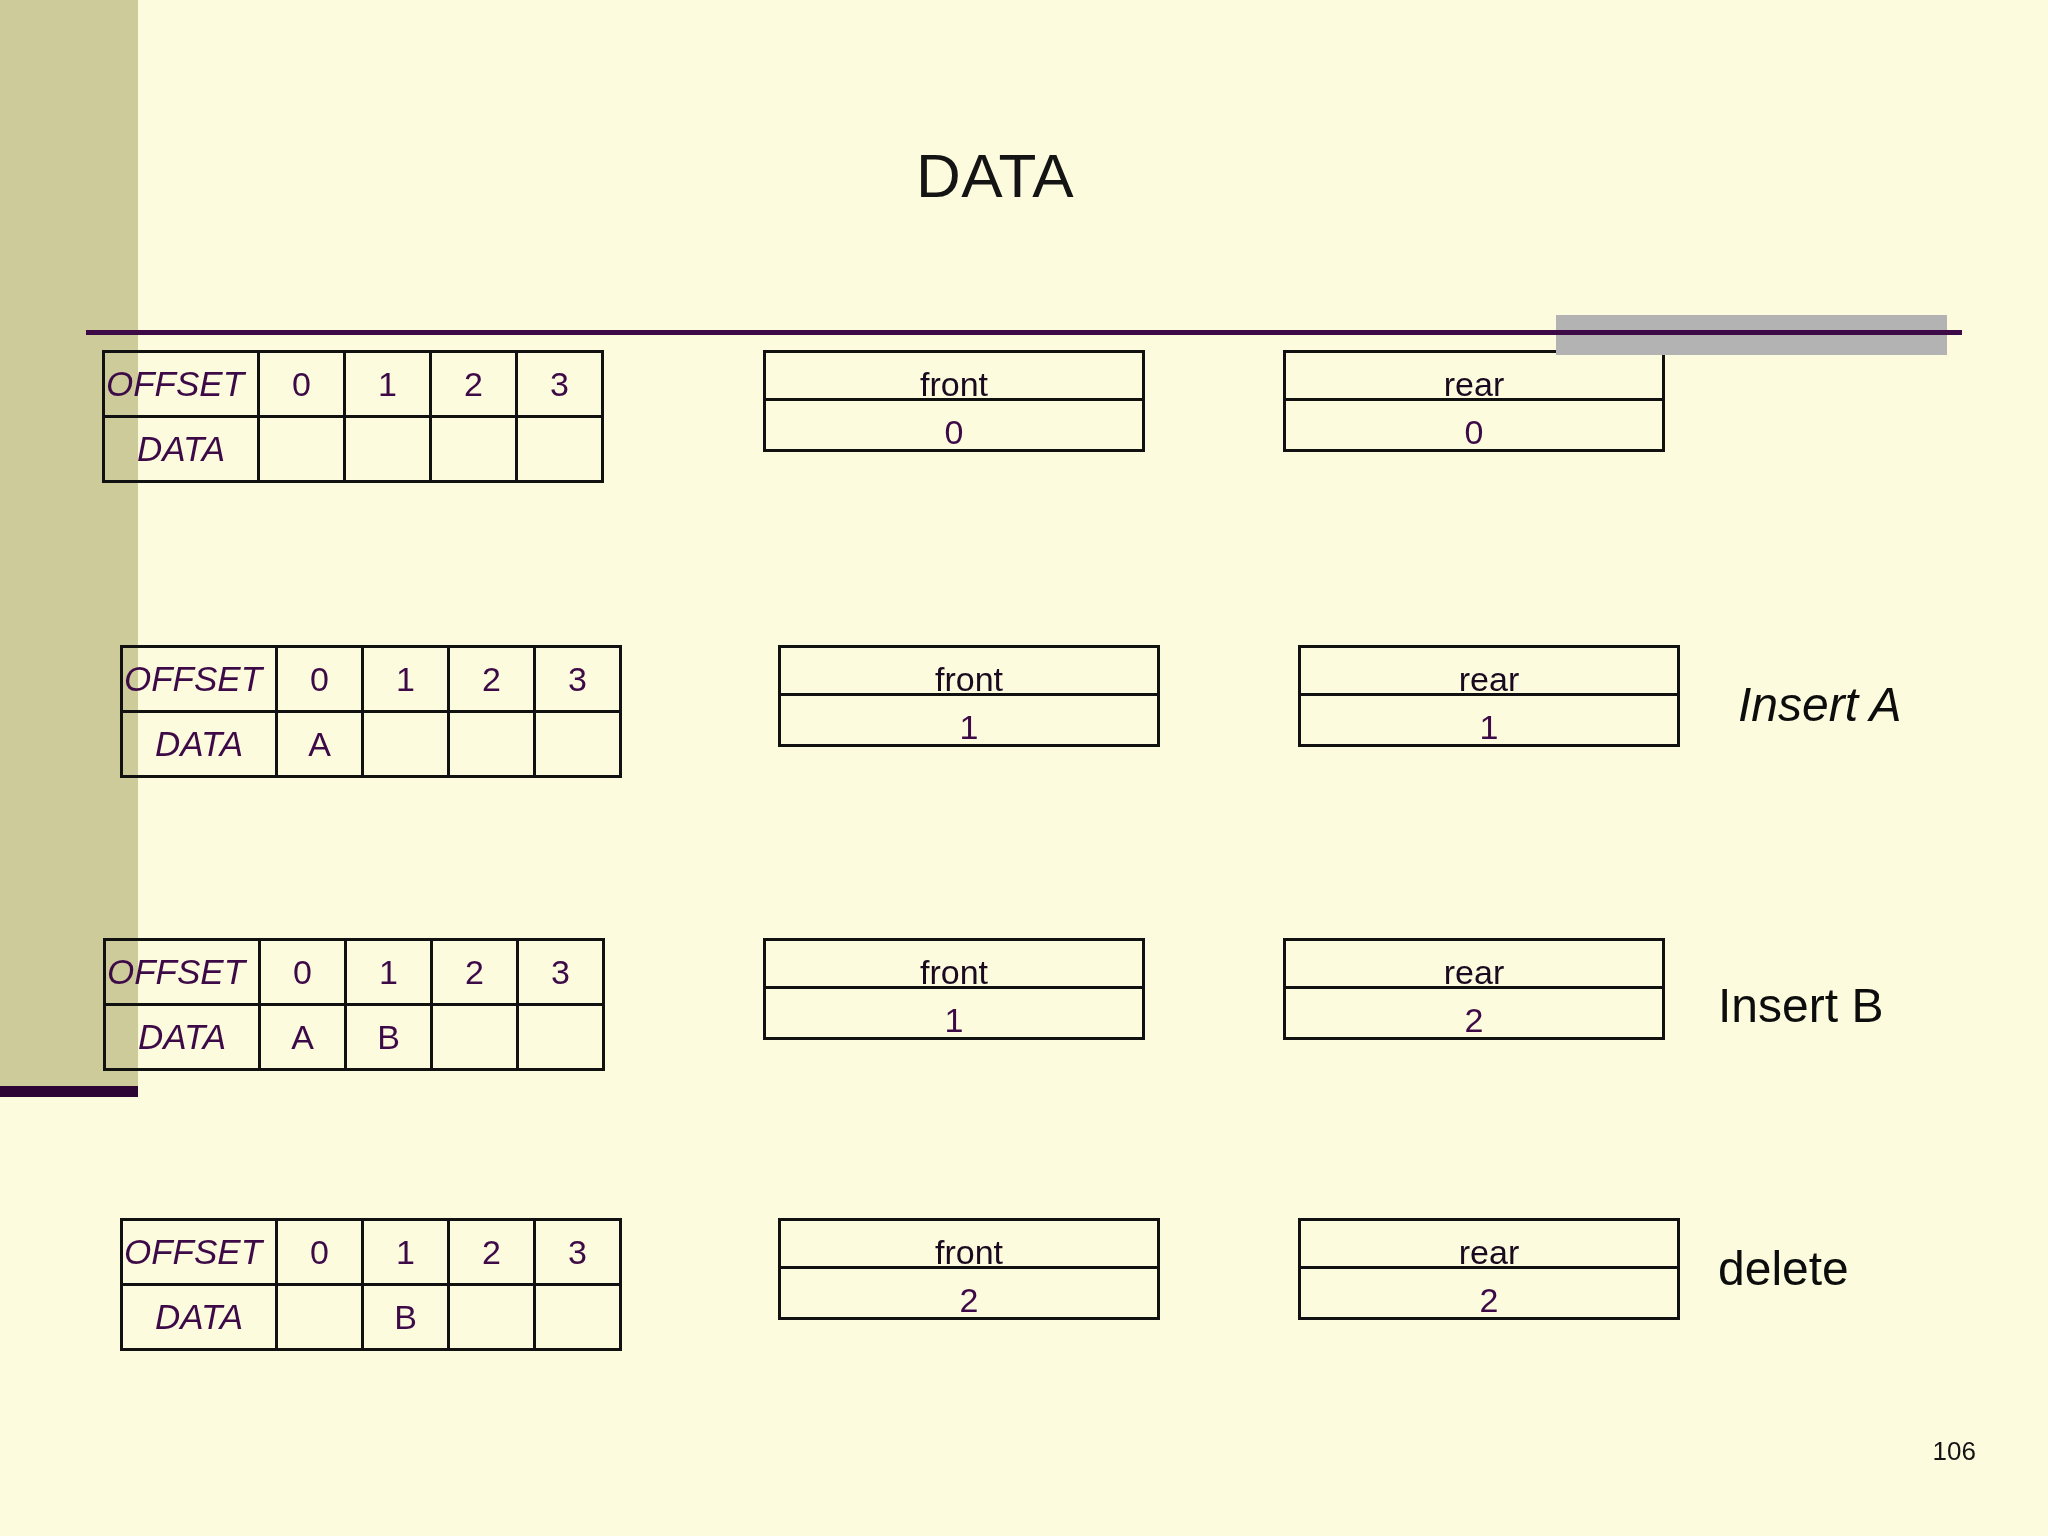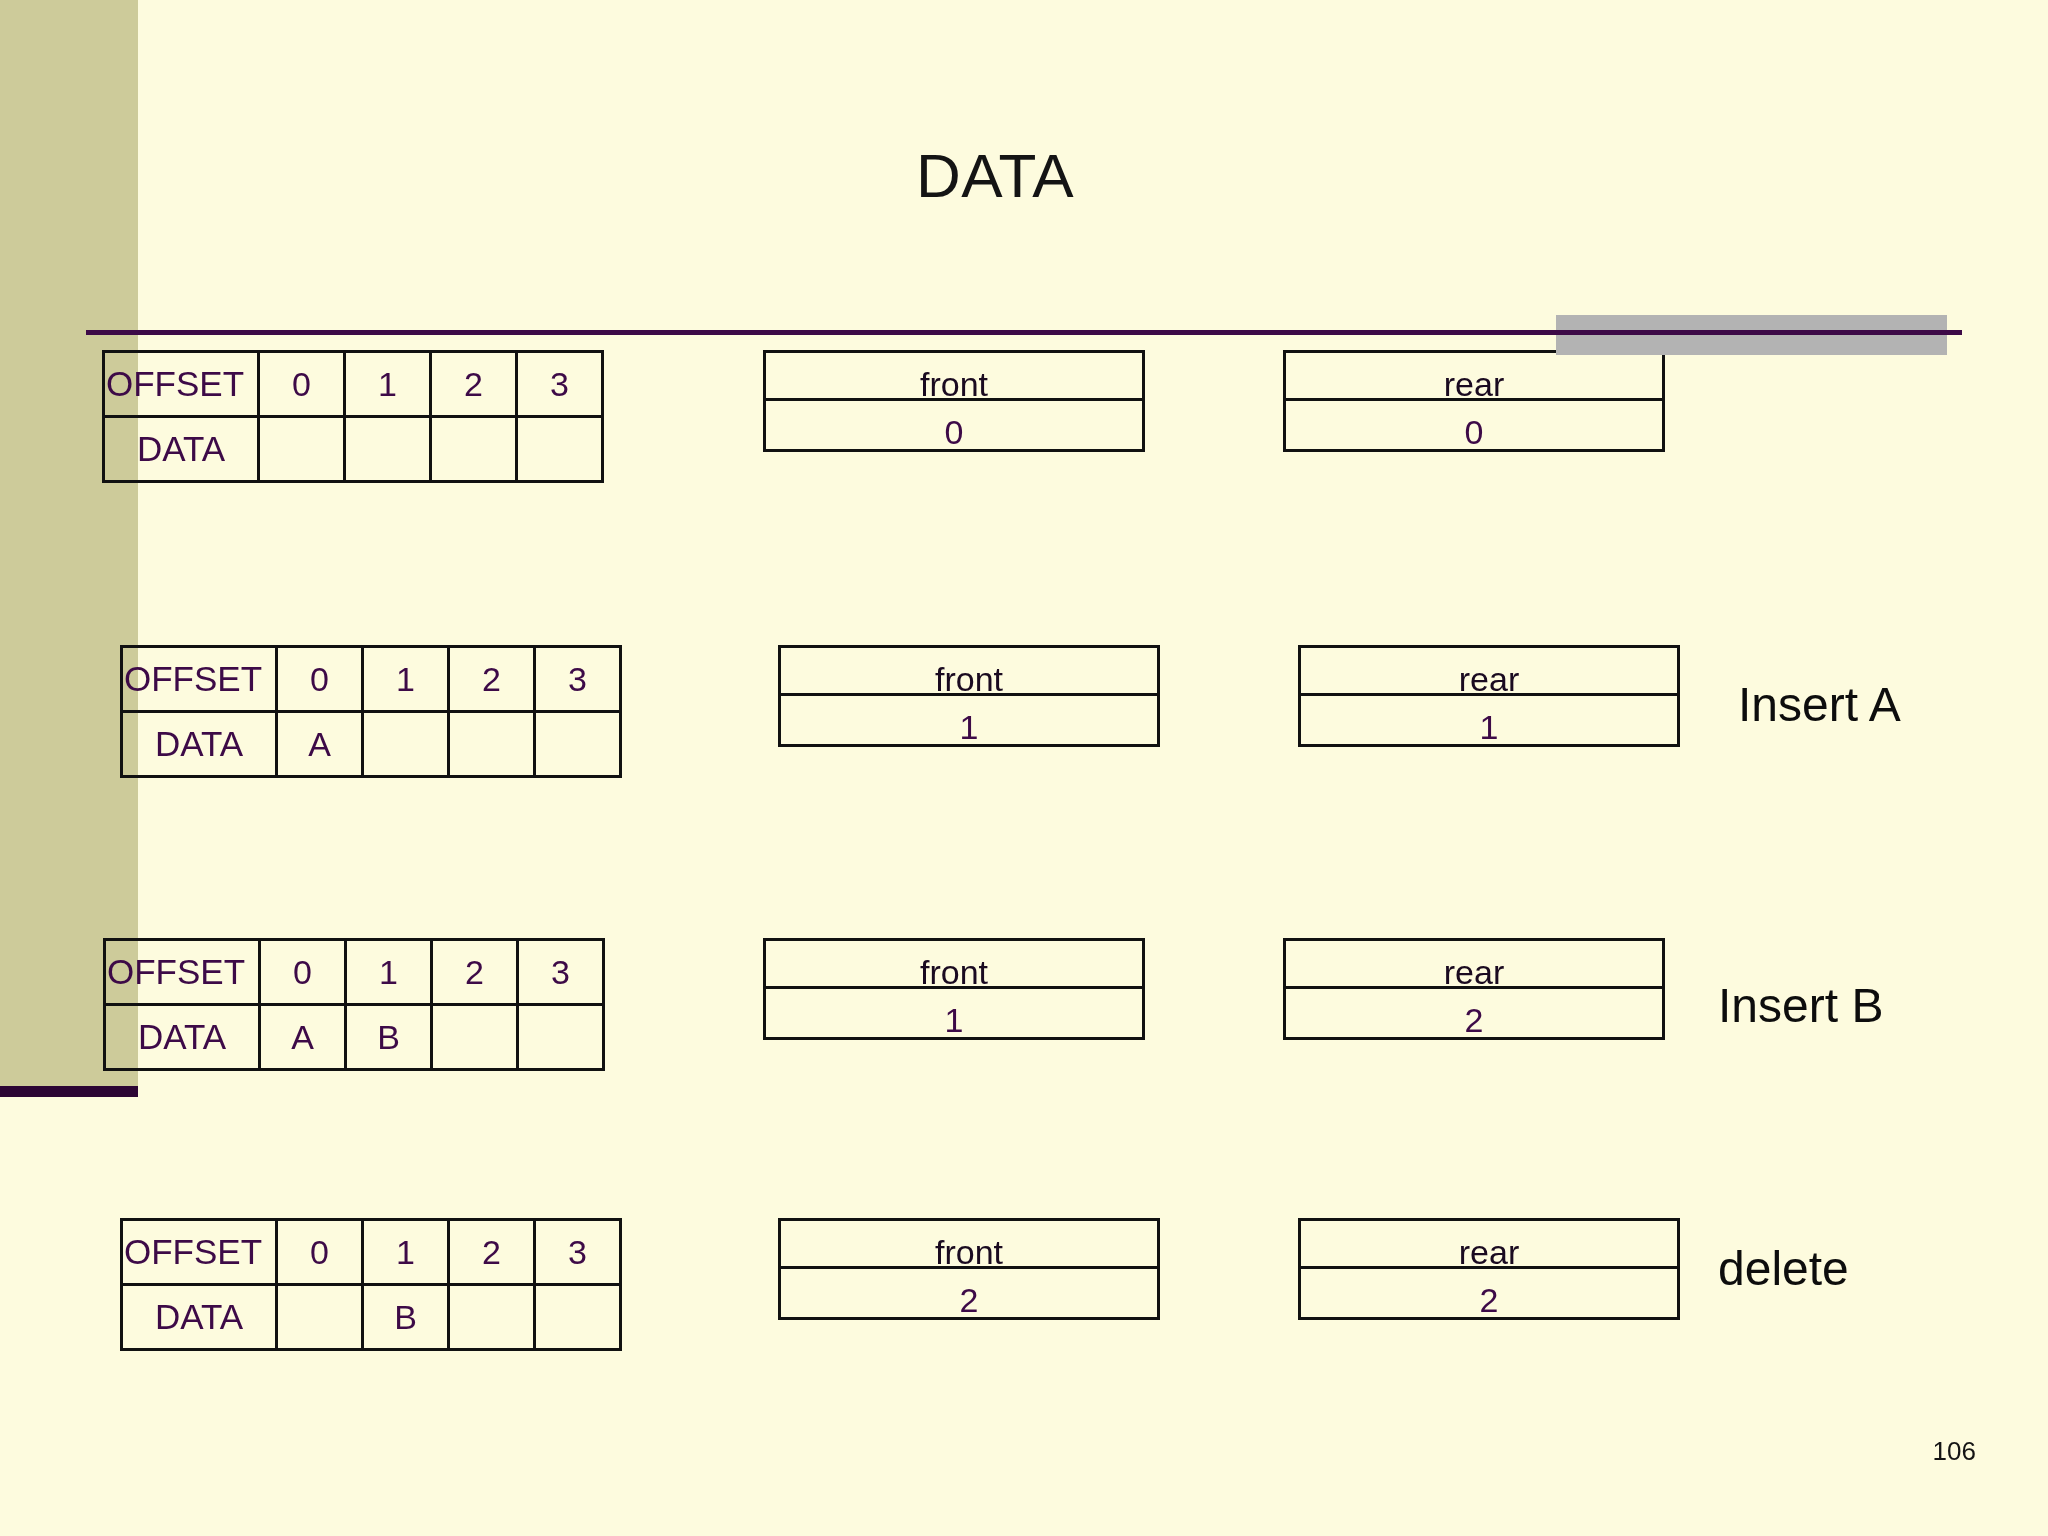--- a/index.html
+++ b/index.html
@@ -94,20 +94,21 @@
     text-align: center;
     vertical-align: middle;
     padding: 0;
     background: transparent;
   }
   .qtable td.lbl {
     width: 152px;
     font-size: 35px;
     overflow: visible;
     white-space: nowrap;
+    font-style: italic;
   }
   .qtable td.lbl span {
     display: inline-block;
     position: relative;
   }
   .qtable td.lbl span.offset-txt {
     left: -6px;
   }
   .qtable td.cell {
     width: 83px;
@@ -219,21 +220,21 @@
   <div class="fr-box" style="left:778px; top:0;">
     <div class="fr-head">front</div>
     <div class="fr-val">1</div>
   </div>
 
   <div class="fr-box" style="left:1298px; top:0;">
     <div class="fr-head">rear</div>
     <div class="fr-val">1</div>
   </div>
 
-  <div class="op-label" style="left:1738px; top:32px;">Insert A</div>
+  <div class="op-label" style="left:1738px; top:32px;font-style:italic;">Insert A</div>
 </div>
 
 <div class="row-group" style="top:938px;">
   <table class="qtable" style="left:103px; top:0;">
     <tbody>
         <tr>
       <td class="lbl"><span class="offset-txt">OFFSET</span></td>
       <td class="cell">0</td>
       <td class="cell">1</td>
       <td class="cell">2</td>

